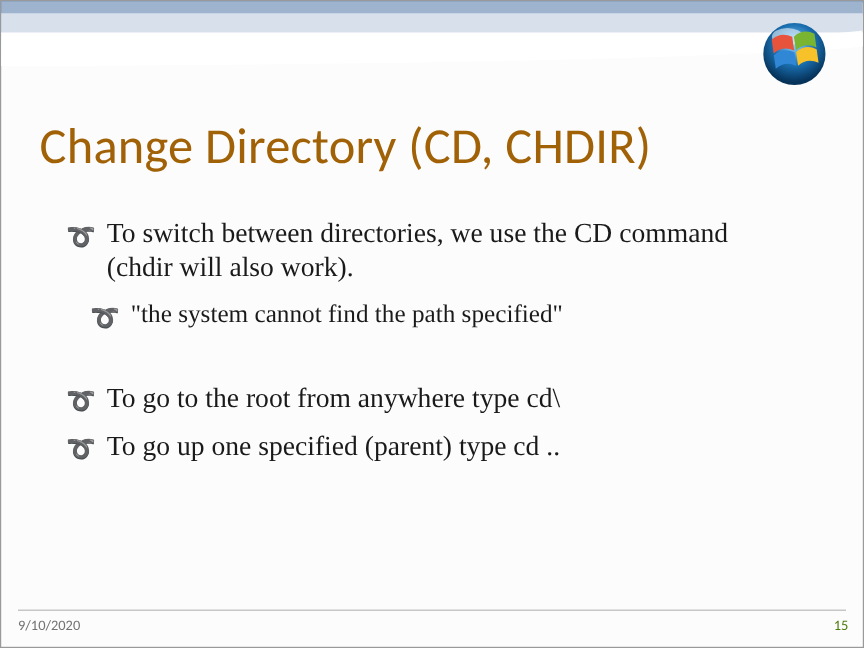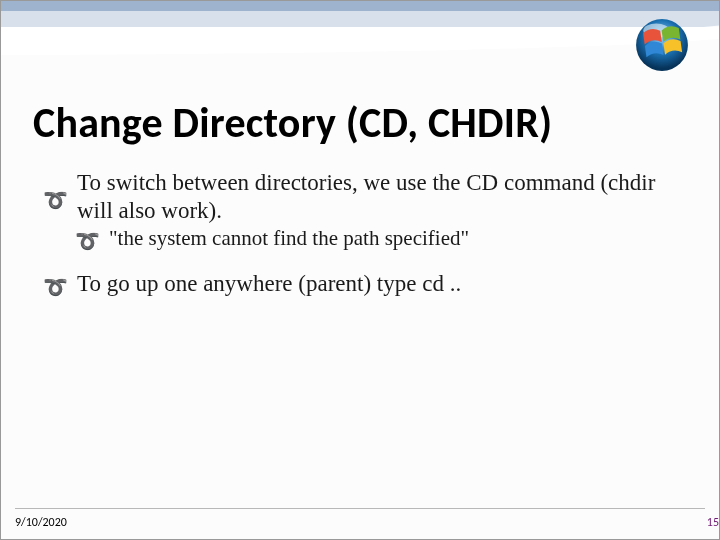--- a/index.html
+++ b/index.html
@@ -5,32 +5,32 @@
   html,body{margin:0;padding:0}
   body{width:720px;height:540px;background:#fcfcfc;font-family:Georgia,"Times New Roman",serif;color:#1a1a1a;position:relative;overflow:hidden;border:1px solid #999;box-sizing:border-box}
   .stripes{position:absolute;top:0;left:0;right:0;height:84px;overflow:hidden}
   .stripe{position:absolute;left:-40px;right:-40px;border-radius:0 0 120% 0/0 0 100% 0}
   .s1{top:-20px;height:50px;background:#385a8f}
   .s2{top:-6px;height:42px;background:#9db3ce}
   .s3{top:10px;height:34px;background:#d8e0ec}
   .s4{top:26px;height:28px;background:#fff}
   .logo{position:absolute;top:8px;right:18px;width:78px;height:72px;display:flex;align-items:center;justify-content:center}
   .logo svg{width:78px;height:72px}
-  .title{position:absolute;left:32px;top:96px;font-family:Calibri,"Segoe UI",Arial,sans-serif;font-size:42px;letter-spacing:0.2px;color:#000000;font-weight:700}
+  .title{position:absolute;left:32px;top:96px;font-family:Calibri,"Segoe UI",Arial,sans-serif;font-size:42px;letter-spacing:0.2px;color:#a16207;font-weight:400}
   .content{position:absolute;left:42px;right:42px;top:168px}
-  .row{display:flex;align-items:center;margin:0;line-height:1.22}
+  .row{display:flex;align-items:flex-start;margin:12px;line-height:1.22}
   .bul{font-family:"Segoe Script","Bradley Hand","Comic Sans MS",cursive;font-size:22px;color:#58636a;width:34px;flex:0 0 34px;position:relative;top:3px}
   .bul::before{content:"➰";display:inline-block;transform:scaleX(-1);font-size:20px;filter:hue-rotate(0deg)}
   .txt{font-size:23px}
   .indent1{margin-left:32px}
   .indent1 .txt{font-size:21px}
   .gap{height:18px}
   .footer-line{position:absolute;left:14px;right:14px;bottom:30px;height:1px;background:#b8b8b8}
-  .date{position:absolute;left:14px;bottom:10px;font-family:Calibri,Arial,sans-serif;font-size:12px;color:#000000}
-  .pagenum{position:absolute;right:0;bottom:10px;font-family:Calibri,Arial,sans-serif;font-size:12px;color:#701a75}
+  .date{position:absolute;left:14px;bottom:10px;font-family:Calibri,Arial,sans-serif;font-size:12px;color:#737373}
+  .pagenum{position:absolute;right:12px;bottom:10px;font-family:Calibri,Arial,sans-serif;font-size:12px;color:#4d7c0f}
 </style>
 </head>
 <body>
 
 <div class="stripes">
   <div class="stripe s1"></div>
   <div class="stripe s2"></div>
   <div class="stripe s3"></div>
   <div class="stripe s4"></div>
 </div>
@@ -62,19 +62,23 @@
     <span class="bul"></span>
     <span class="txt">To switch between directories, we use the CD command (chdir will also work).</span>
   </div>
   <div class="row indent1">
     <span class="bul"></span>
     <span class="txt">"the system cannot find the path specified"</span>
   </div>
   <div class="gap"></div>
   <div class="row">
     <span class="bul"></span>
-    <span class="txt">To go up one anywhere (parent) type cd ..</span>
+    <span class="txt">To go to the root from anywhere type cd\</span>
+  </div>
+  <div class="row">
+    <span class="bul"></span>
+    <span class="txt">To go up one specified (parent) type cd ..</span>
   </div>
 </div>
 
 <div class="footer-line"></div>
 <div class="date">9/10/2020</div>
 <div class="pagenum">15</div>
 
 </body></html>

